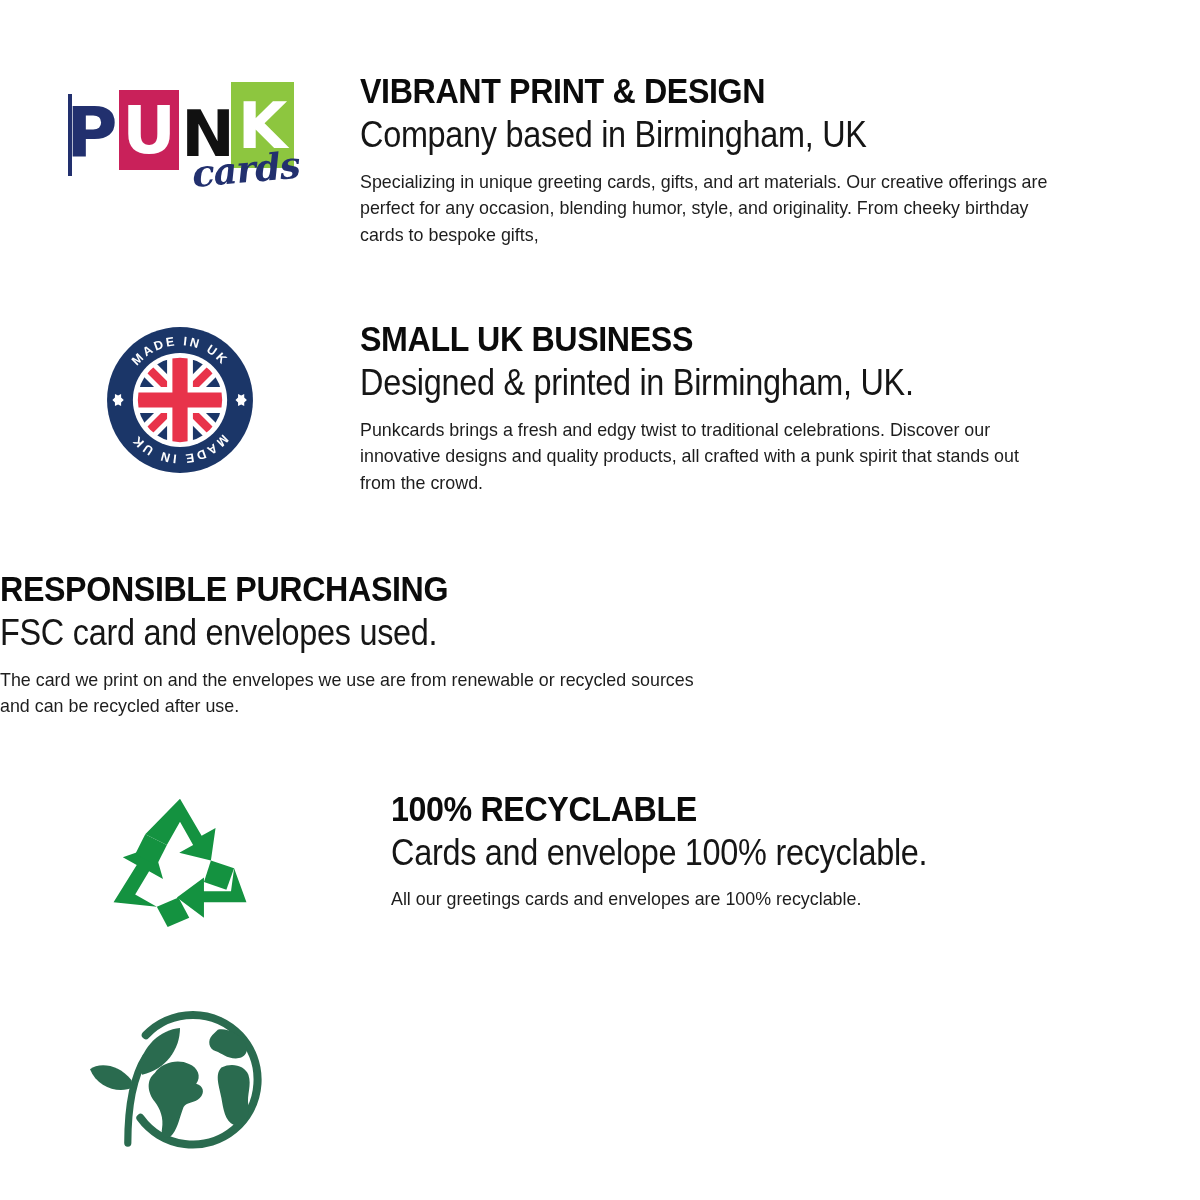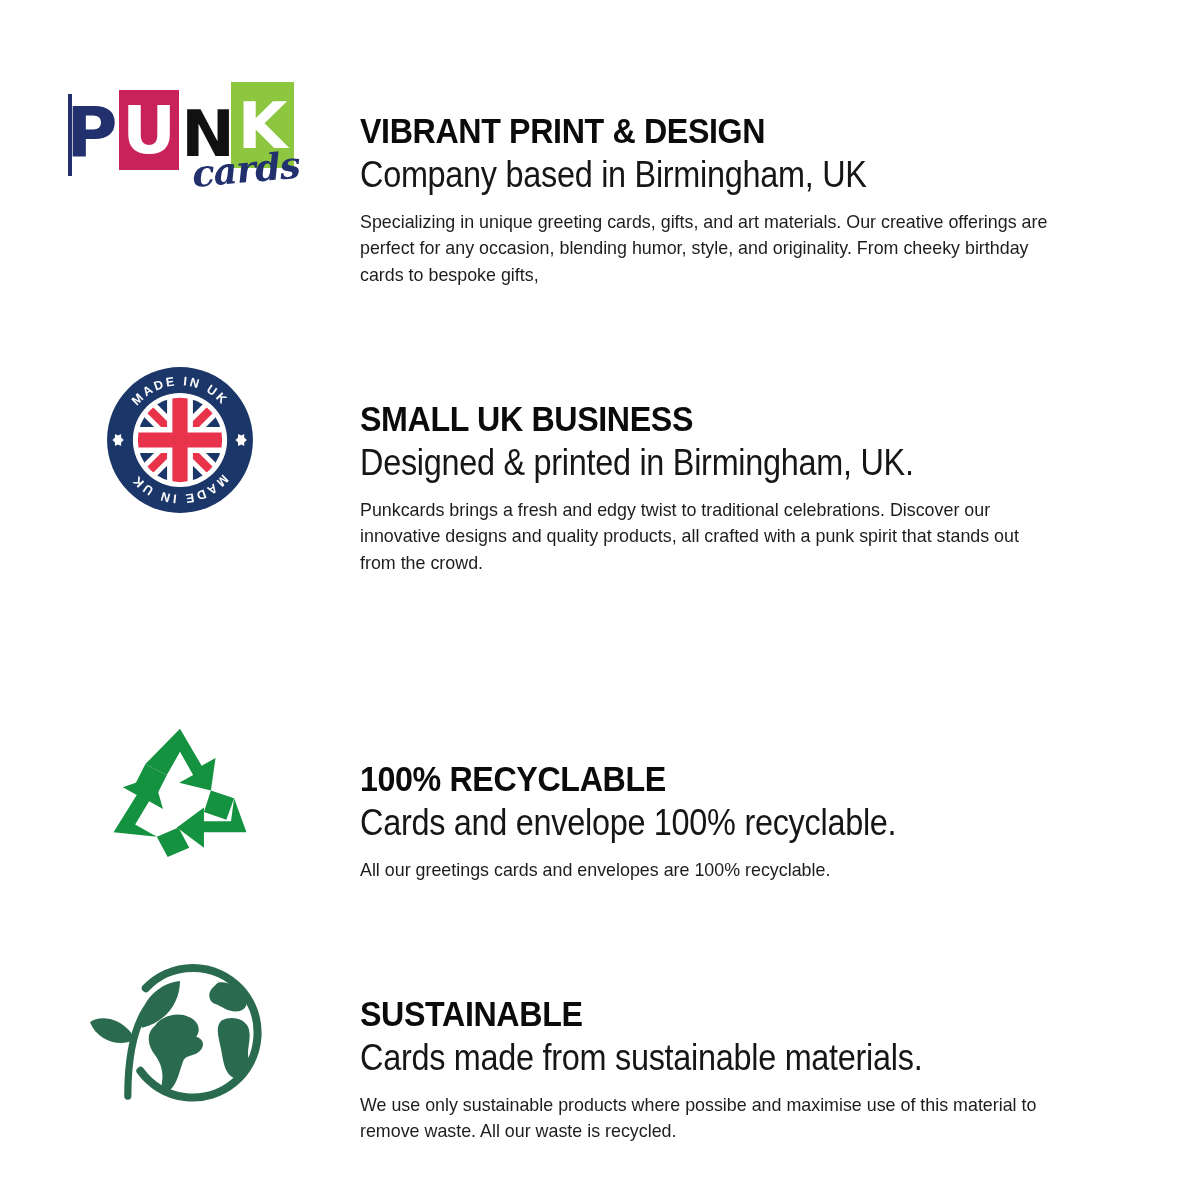--- a/index.html
+++ b/index.html
@@ -23,36 +23,35 @@
   .feature-row {
     display: flex;
     align-items: flex-start;
     width: 1200px;
   }
 
   
   .row-1 { padding-top: 72px; }
   .row-2 { padding-top: 72px; }
   .row-3 { padding-top: 74px; }
-  .row-4 { padding-top: 70px; }
+  .row-4 { padding-top: 70px; gap: 31px; }
   .row-5 { padding-top: 72px; }
 
   .icon-cell {
     width: 360px;
     min-width: 360px;
     display: flex;
     justify-content: center;
     align-items: flex-start;
     padding-top: 4px;
   }
 
   .text-cell {
     width: 740px;
     padding-right: 20px;
-    margin-top: 40px;
   }
 
   .feat-title {
     font-family: "Liberation Sans", sans-serif;
     font-weight: bold;
     font-size: 35px;
     line-height: 1.08;
     letter-spacing: -0.4px;
     color: #0b0b0b;
     transform: scaleX(0.92);
@@ -227,20 +226,25 @@
 
     </div>
     <div class="text-cell">
       <div class="feat-title">SMALL UK BUSINESS</div>
       <div class="feat-sub">Designed &amp; printed in Birmingham, UK.</div>
       <div class="feat-body">Punkcards brings a fresh and edgy twist to traditional celebrations. Discover our innovative designs and quality products, all crafted with a punk spirit that stands out from the crowd.</div>
     </div>
   </div>
 
   <div class="feature-row row-3">
+    <div class="text-cell">
+      <div class="feat-title">RESPONSIBLE PURCHASING</div>
+      <div class="feat-sub">FSC card and envelopes used.</div>
+      <div class="feat-body">The card we print on and the envelopes we use are from renewable or recycled sources and can be recycled after use.</div>
+    </div>
   </div>
 
   <div class="feature-row row-4">
     <div class="icon-cell">
 
       <svg class="svg-icon" width="156" height="136" viewBox="0 0 200 176">
         <g fill="#149240">
 
           <path d="M100 6
                    L 128 54
@@ -323,20 +327,15 @@
         <path fill="#2a6b4f" d="M54 70
                  C 58 44, 78 26, 100 24
                  C 100 48, 84 70, 58 76 Z"></path>
 
         <path fill="#2a6b4f" d="M46 82
                  C 32 64, 10 62, 0 70
                  C 8 90, 32 98, 48 90 Z"></path>
       </svg>
 
     </div>
-    <div class="text-cell">
-      <div class="feat-title">SUSTAINABLE</div>
-      <div class="feat-sub">Cards made from sustainable materials.</div>
-      <div class="feat-body">We use only sustainable products where possibe and maximise use of this material to remove waste. All our waste is recycled.</div>
-    </div>
   </div>
 
 </div>
 
 </body></html>

